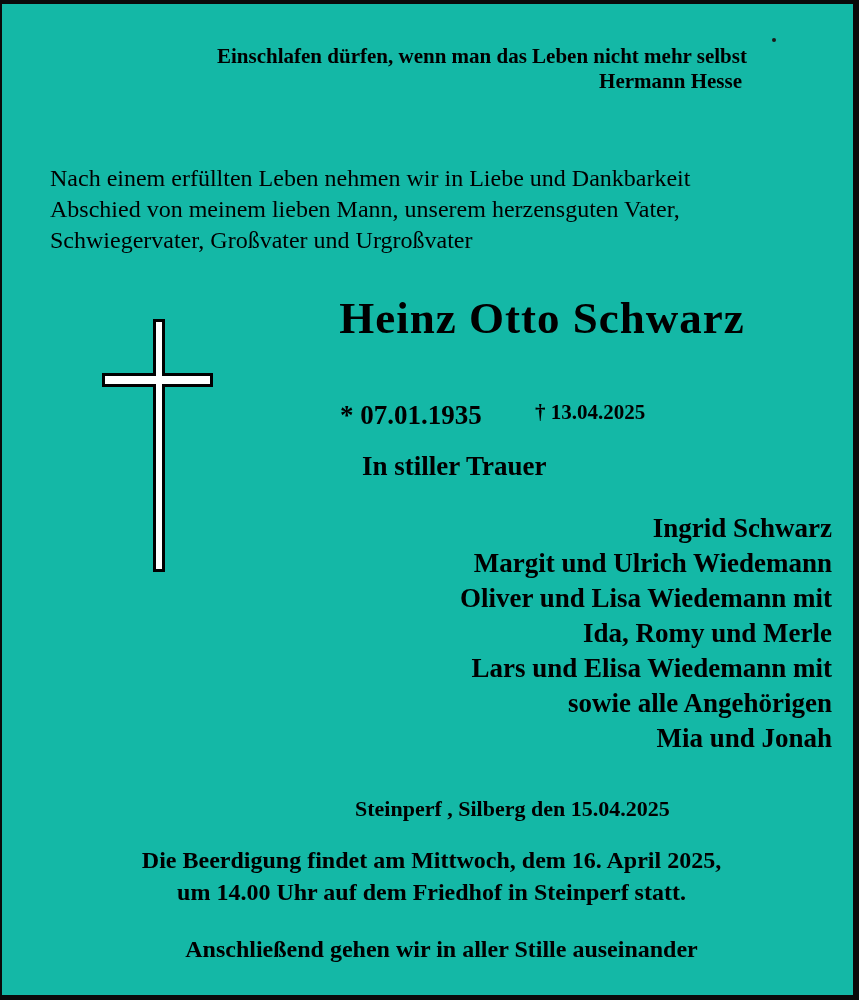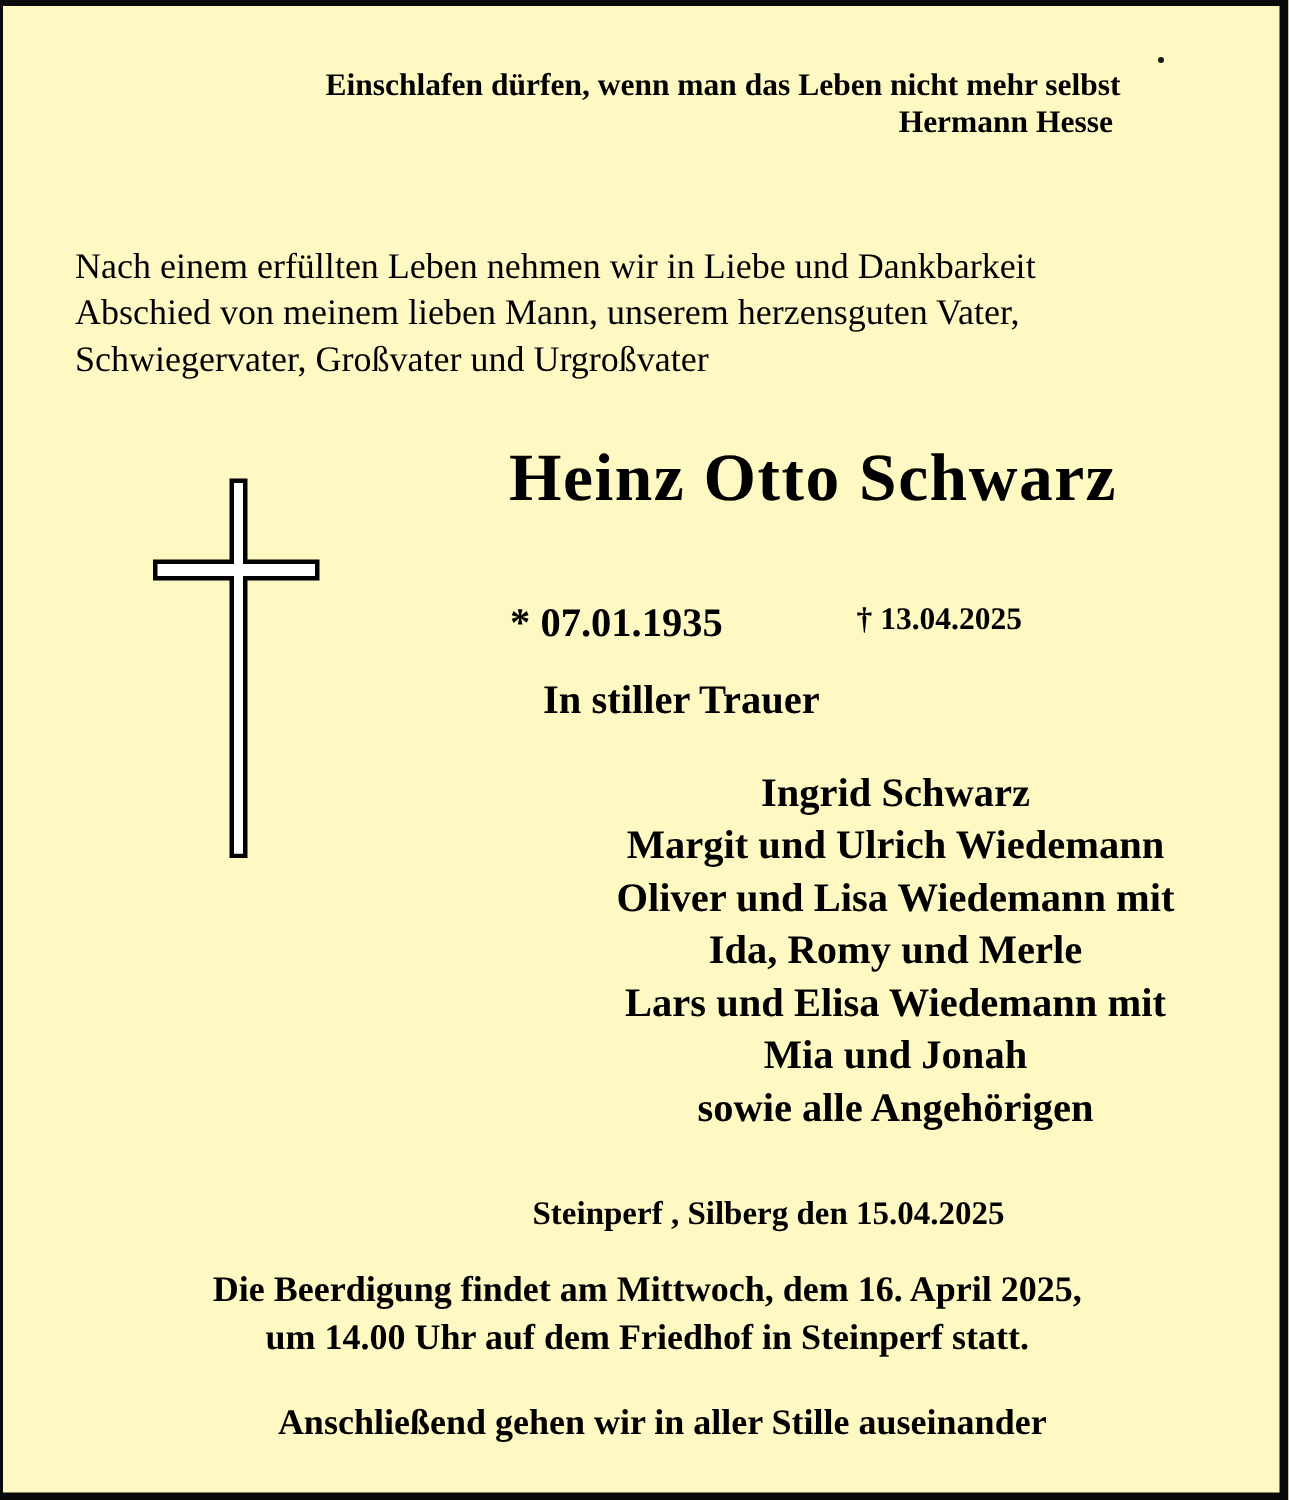--- a/index.html
+++ b/index.html
@@ -6,21 +6,21 @@
   html,body { width:859px; height:1000px; }
   body {
     font-family:"Liberation Serif", serif;
     background:#ffffff;
     color:#000000;
     position:relative;
     overflow:hidden;
   }
   .page {
     position:absolute; left:0; top:0; width:859px; height:1000px;
-    background:#fef9c3;
+    background:#14b8a6;
     border-top:4px solid #0a0a0a;
     border-right:6px solid #0a0a0a;
     border-bottom:5px solid #0a0a0a;
     border-left:2px solid #0a0a0a;
   }
   .abs { position:absolute; }
 
   .quote-block {
     left:185px; top:40px; width:590px;
     font-size:21px; font-weight:bold; line-height:25px;
@@ -38,29 +38,29 @@
 
   .cross-wrap { left:97px; top:312px; width:120px; height:258px; }
 
   .deceased-name {
     left:260px; top:288px; width:560px;
     font-size:45px; font-weight:bold; line-height:52px;
     text-align:center; letter-spacing:1px; white-space:nowrap;
   }
 
   .birth-date { left:338px; top:396px; font-size:27px; font-weight:bold; white-space:nowrap; }
-  .death-date { left:533px; top:396px; font-size:21px; font-weight:bold; white-space:nowrap;margin-left:36px; }
+  .death-date { left:533px; top:396px; font-size:21px; font-weight:bold; white-space:nowrap; }
 
   .mourning-heading {
     left:360px; top:447px; font-size:27px; font-weight:bold; white-space:nowrap;
   }
   .family-list {
     left:360px; top:507px; width:470px;
     font-size:27px; font-weight:bold; line-height:35px;
-    text-align:center;
+    text-align:right;
   }
   .family-line { white-space:nowrap; }
 
   .dateline {
     left:353px; top:772px; font-size:22px; font-weight:bold; white-space:nowrap;margin-top:20px;
   }
 
   .funeral-block {
     left:0px; top:840px; width:859px;
     font-size:24px; font-weight:bold; line-height:32px;
@@ -107,22 +107,22 @@
   <div class="abs death-date">† 13.04.2025</div>
 
   <div class="abs mourning-heading">In stiller Trauer</div>
 
   <div class="abs family-list">
     <div class="family-line">Ingrid Schwarz</div>
     <div class="family-line">Margit und Ulrich Wiedemann</div>
     <div class="family-line">Oliver und Lisa Wiedemann mit</div>
     <div class="family-line">Ida, Romy und Merle</div>
     <div class="family-line">Lars und Elisa Wiedemann mit</div>
+    <div class="family-line">sowie alle Angehörigen</div>
     <div class="family-line">Mia und Jonah</div>
-    <div class="family-line">sowie alle Angehörigen</div>
   </div>
 
   <div class="abs dateline">Steinperf , Silberg den 15.04.2025</div>
 
   <div class="abs funeral-block">
     <div>Die Beerdigung findet am Mittwoch, dem 16. April 2025,</div>
     <div>um 14.00 Uhr auf dem Friedhof in Steinperf statt.</div>
   </div>
 
   <div class="abs closing-line">Anschließend gehen wir in aller Stille auseinander</div>

